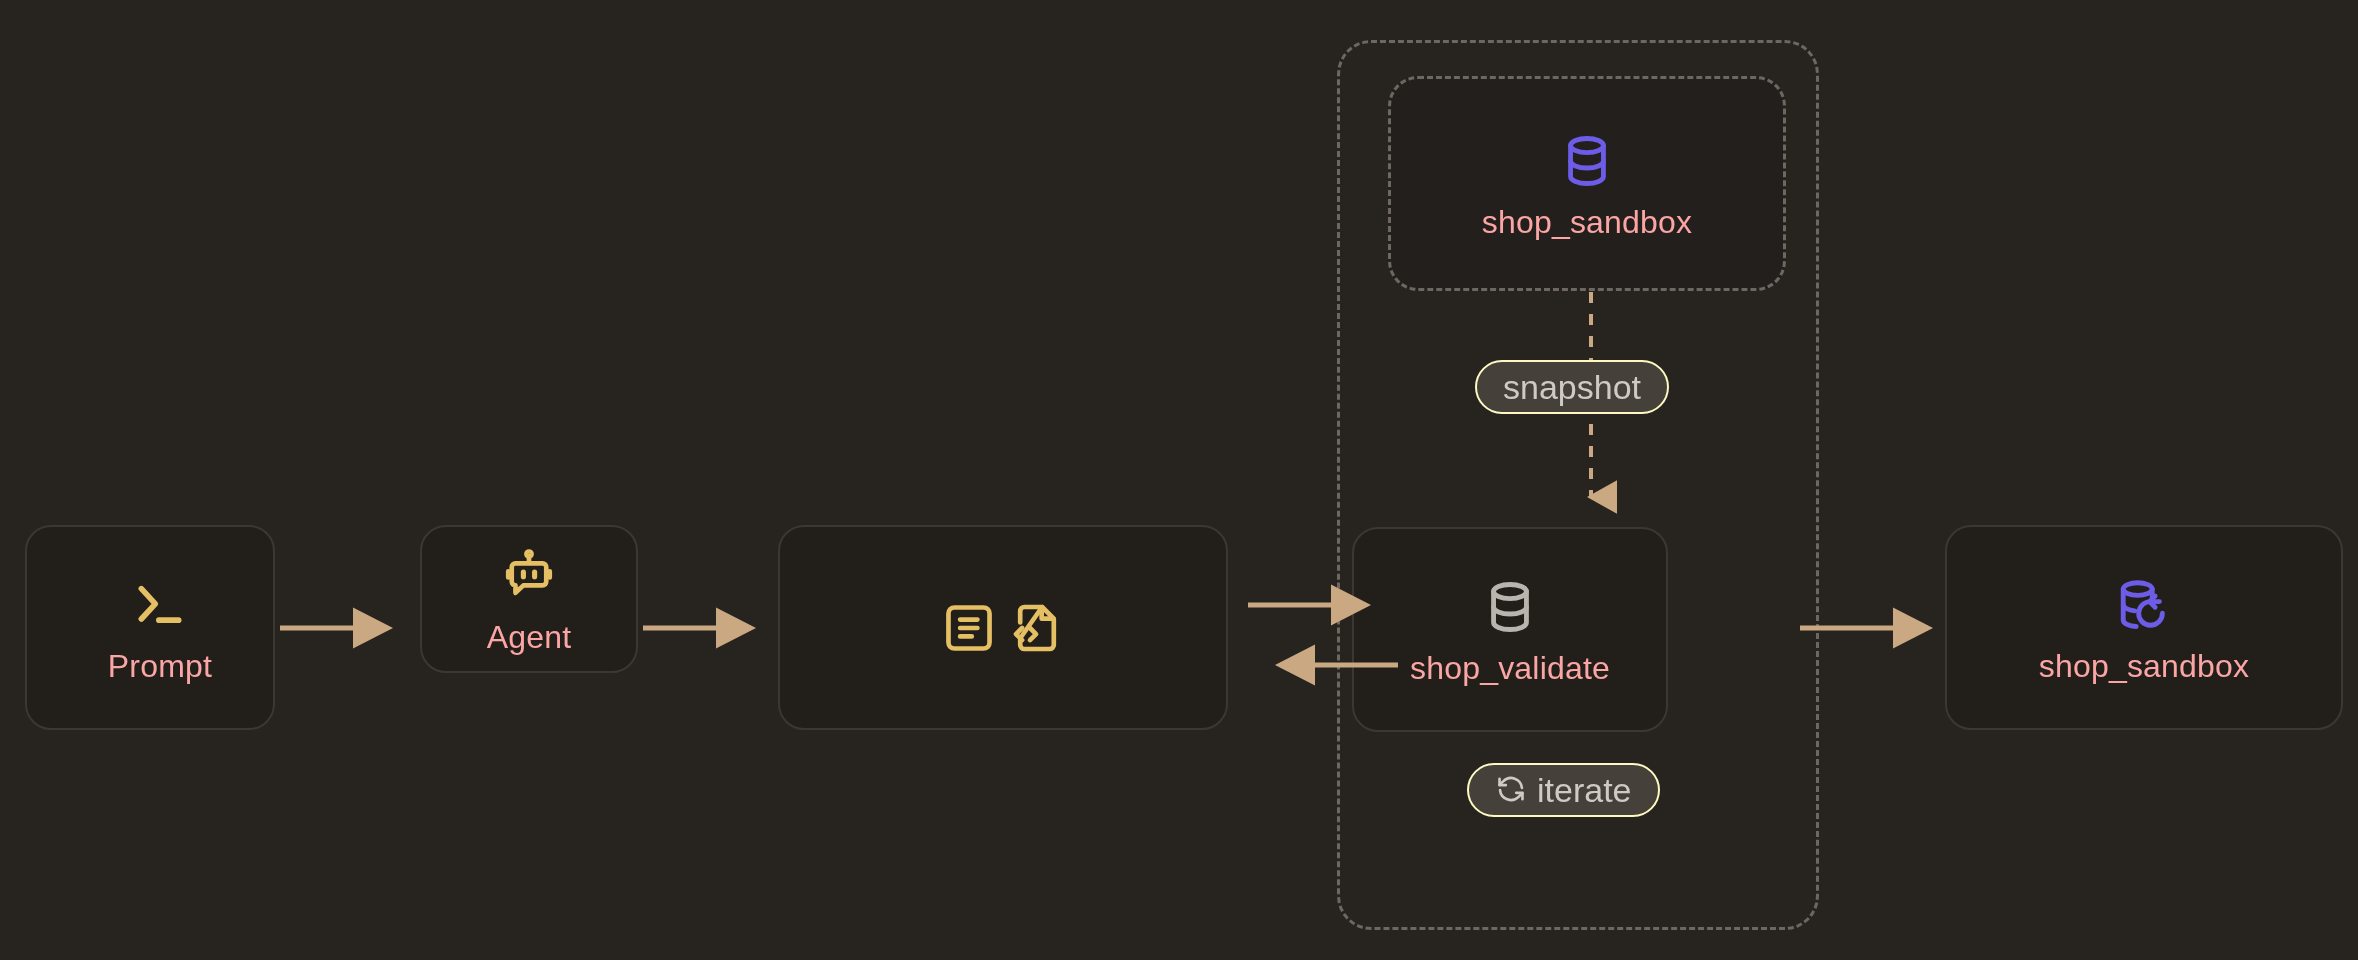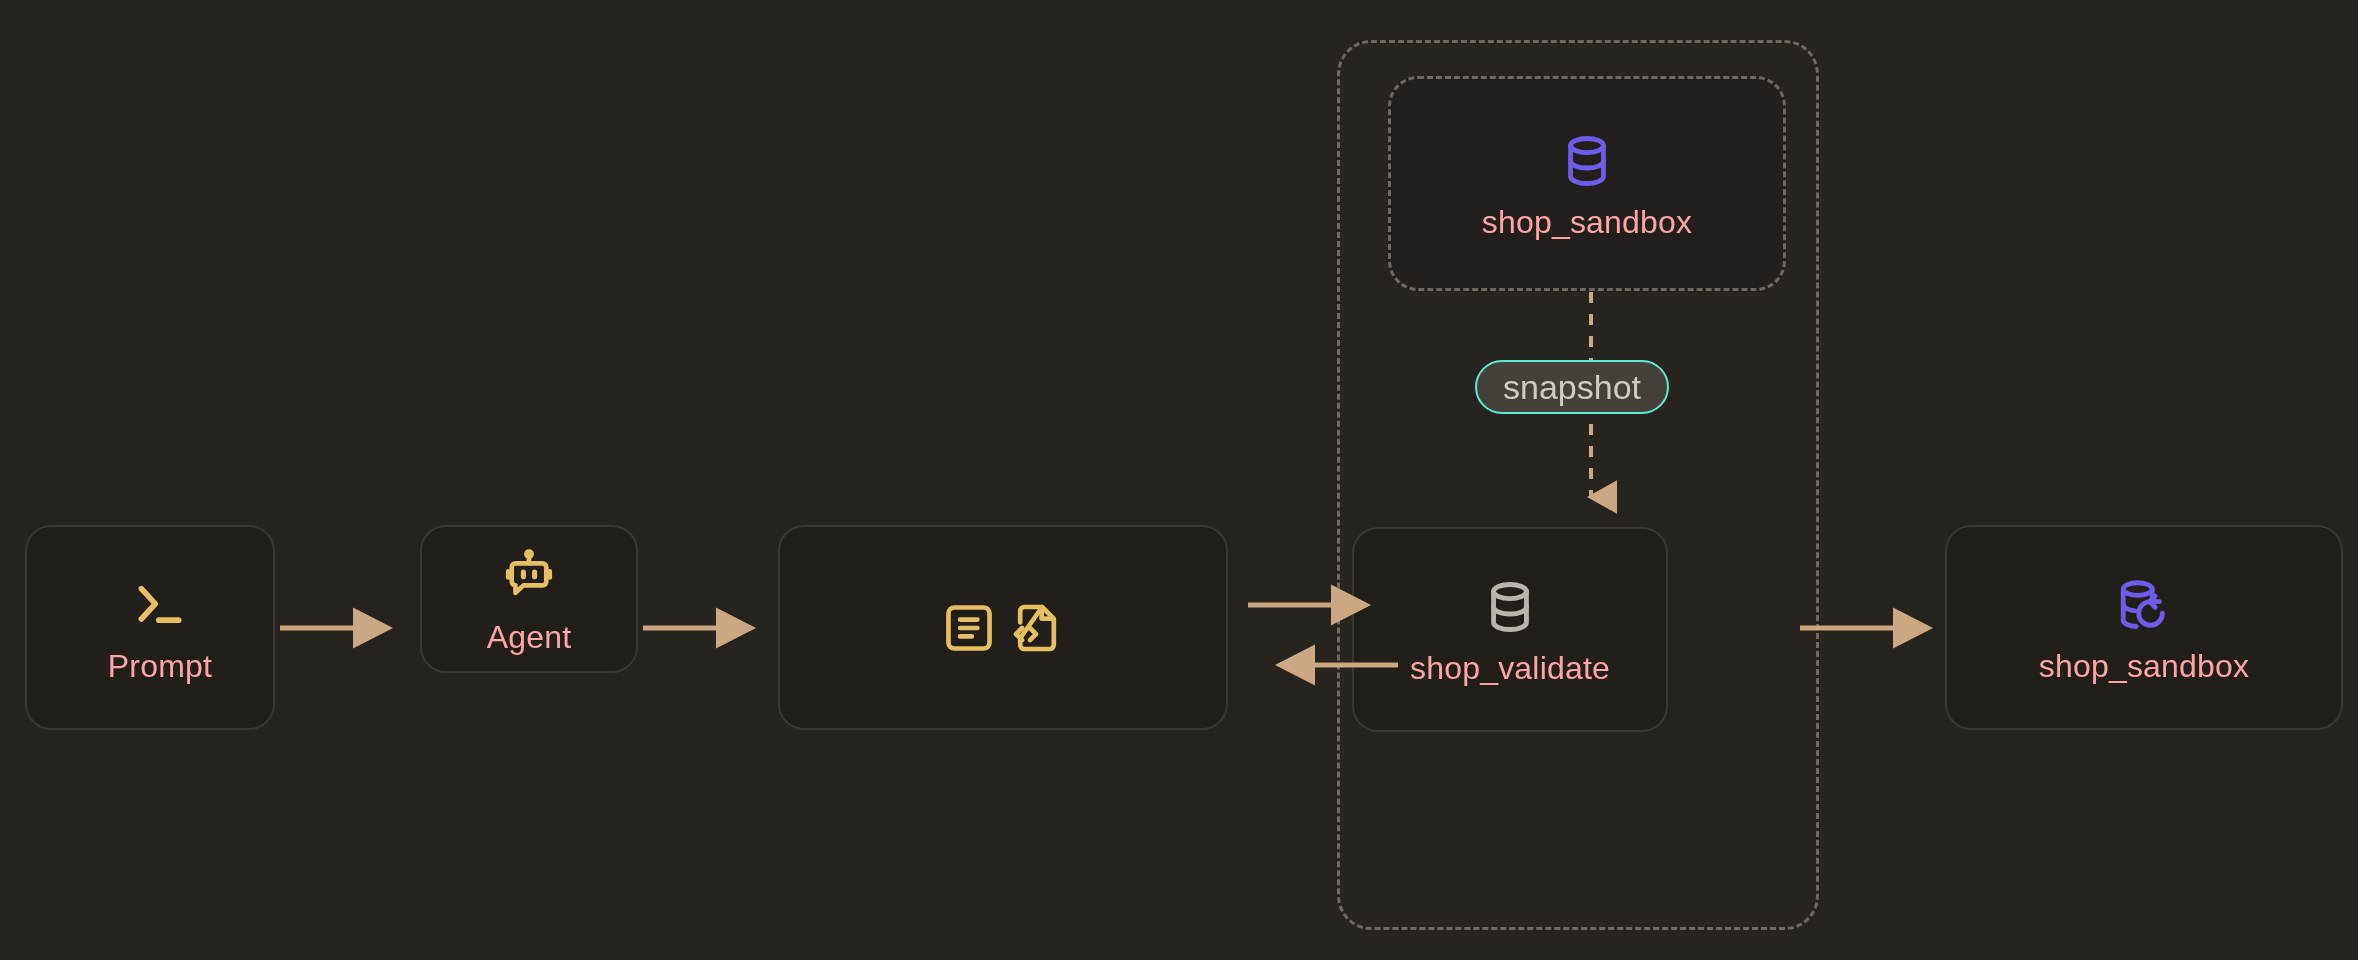--- a/index.html
+++ b/index.html
@@ -57,21 +57,21 @@
     letter-spacing: 0.2px;
   }
 
   
   .pill {
     position: absolute;
     display: flex;
     justify-content: center;
     gap: 10px;
     background: #454039;
-    border: 2px solid #5eead4;
+    border: 2px solid #fef9c3;
     border-radius: 999px;
     color: #cfcac4;
     font-size: 34px;
     padding: 8px 26px;
     white-space: nowrap;
     line-height: 1;
   }
   .pill .pill-text { line-height: 1; }
 
   
@@ -154,20 +154,29 @@
     <div class="icon-row">
       <svg width="58" height="58" viewBox="0 0 24 24" fill="none">
         <ellipse cx="12" cy="5.6" rx="6.8" ry="2.9" stroke="#b9b4ad" stroke-width="2"></ellipse>
         <path d="M5.2 5.6 V18.4 C5.2 20 8.25 21.3 12 21.3 C15.75 21.3 18.8 20 18.8 18.4 V5.6" stroke="#b9b4ad" stroke-width="2" stroke-linecap="round"></path>
         <path d="M5.2 12 C5.2 13.6 8.25 14.9 12 14.9 C15.75 14.9 18.8 13.6 18.8 12" stroke="#b9b4ad" stroke-width="2" stroke-linecap="round"></path>
       </svg>
     </div>
     <div class="node-label">shop_validate</div>
   </div>
 
+  <div class="pill" style="left:1467px; top:763px;">
+    <svg width="32" height="32" viewBox="0 0 24 24" fill="none">
+      <path d="M20.2 11.2 A8.2 8.2 0 0 0 6.3 6.1 L3.4 8.8" stroke="#cfcac4" stroke-width="2" stroke-linecap="round" stroke-linejoin="round"></path>
+      <path d="M3.4 4.4 V9.1 H8.1" stroke="#cfcac4" stroke-width="2" stroke-linecap="round" stroke-linejoin="round"></path>
+      <path d="M3.8 12.8 A8.2 8.2 0 0 0 17.7 17.9 L20.6 15.2" stroke="#cfcac4" stroke-width="2" stroke-linecap="round" stroke-linejoin="round"></path>
+      <path d="M20.6 19.6 V14.9 H15.9" stroke="#cfcac4" stroke-width="2" stroke-linecap="round" stroke-linejoin="round"></path>
+    </svg>
+    <span class="pill-text">iterate</span>
+  </div>
 
   <div class="node" style="left:1945px; top:525px; width:398px; height:205px;">
     <div class="icon-row">
       <svg width="58" height="58" viewBox="0 0 24 24" fill="none">
         <ellipse cx="9.4" cy="5.4" rx="6" ry="2.6" stroke="#6c5ce7" stroke-width="2"></ellipse>
         <path d="M3.4 5.4 V18.2 C3.4 19.6 5.7 20.8 8.8 20.9" stroke="#6c5ce7" stroke-width="2" stroke-linecap="round"></path>
         <path d="M15.4 5.4 V9.6" stroke="#6c5ce7" stroke-width="2" stroke-linecap="round"></path>
         <path d="M3.4 11.8 C3.4 13.1 5.4 14.2 8.2 14.4" stroke="#6c5ce7" stroke-width="2" stroke-linecap="round"></path>
         <path d="M19.6 15.4 A4.9 4.9 0 1 1 15.1 10.6 H18.4" stroke="#6c5ce7" stroke-width="2" stroke-linecap="round" stroke-linejoin="round"></path>
         <path d="M16.6 8.3 L14.3 10.6 L16.6 12.9" stroke="#6c5ce7" stroke-width="2" stroke-linecap="round" stroke-linejoin="round"></path>

